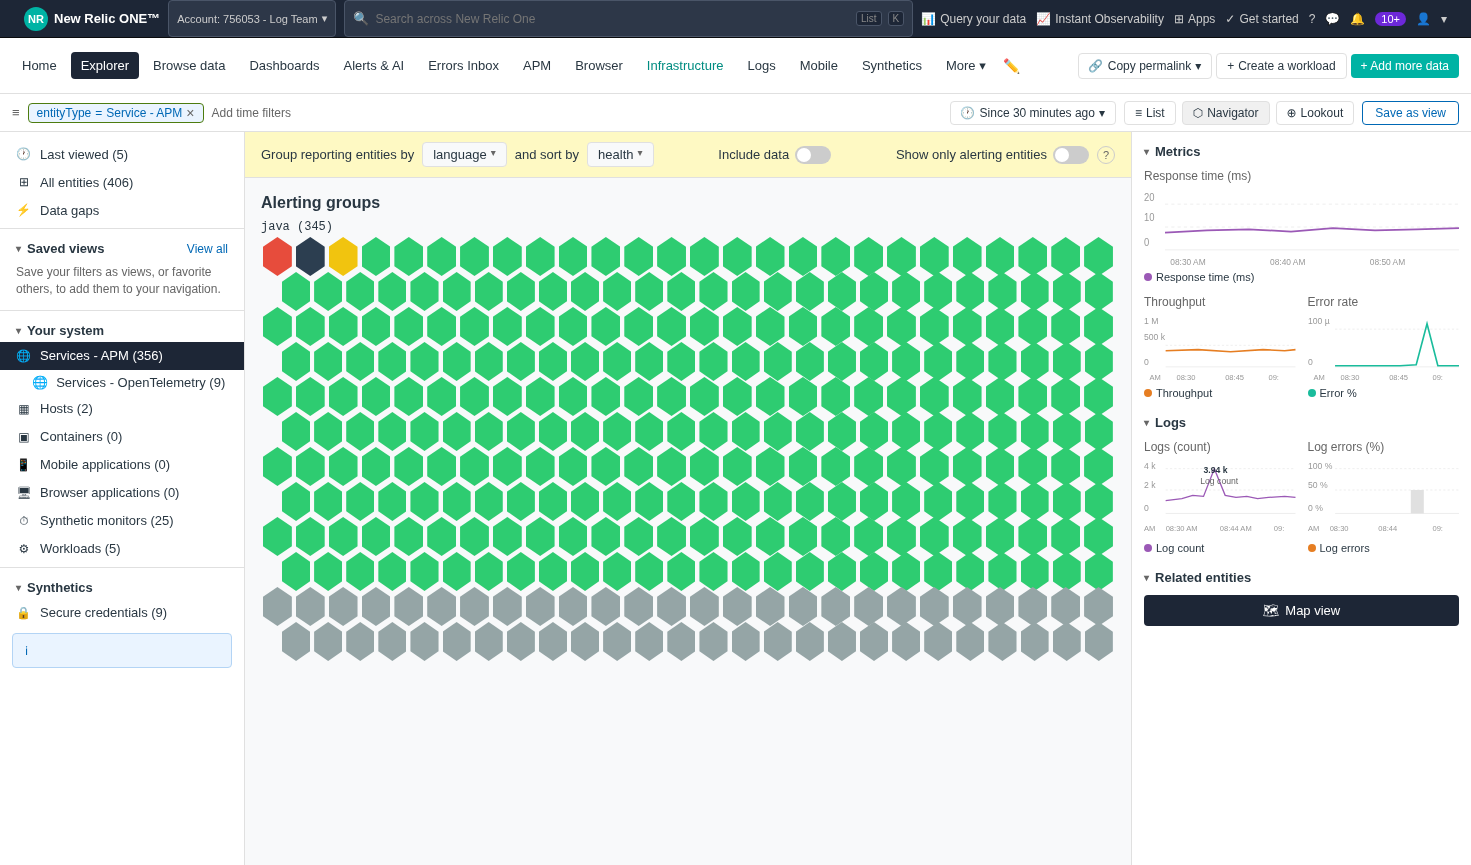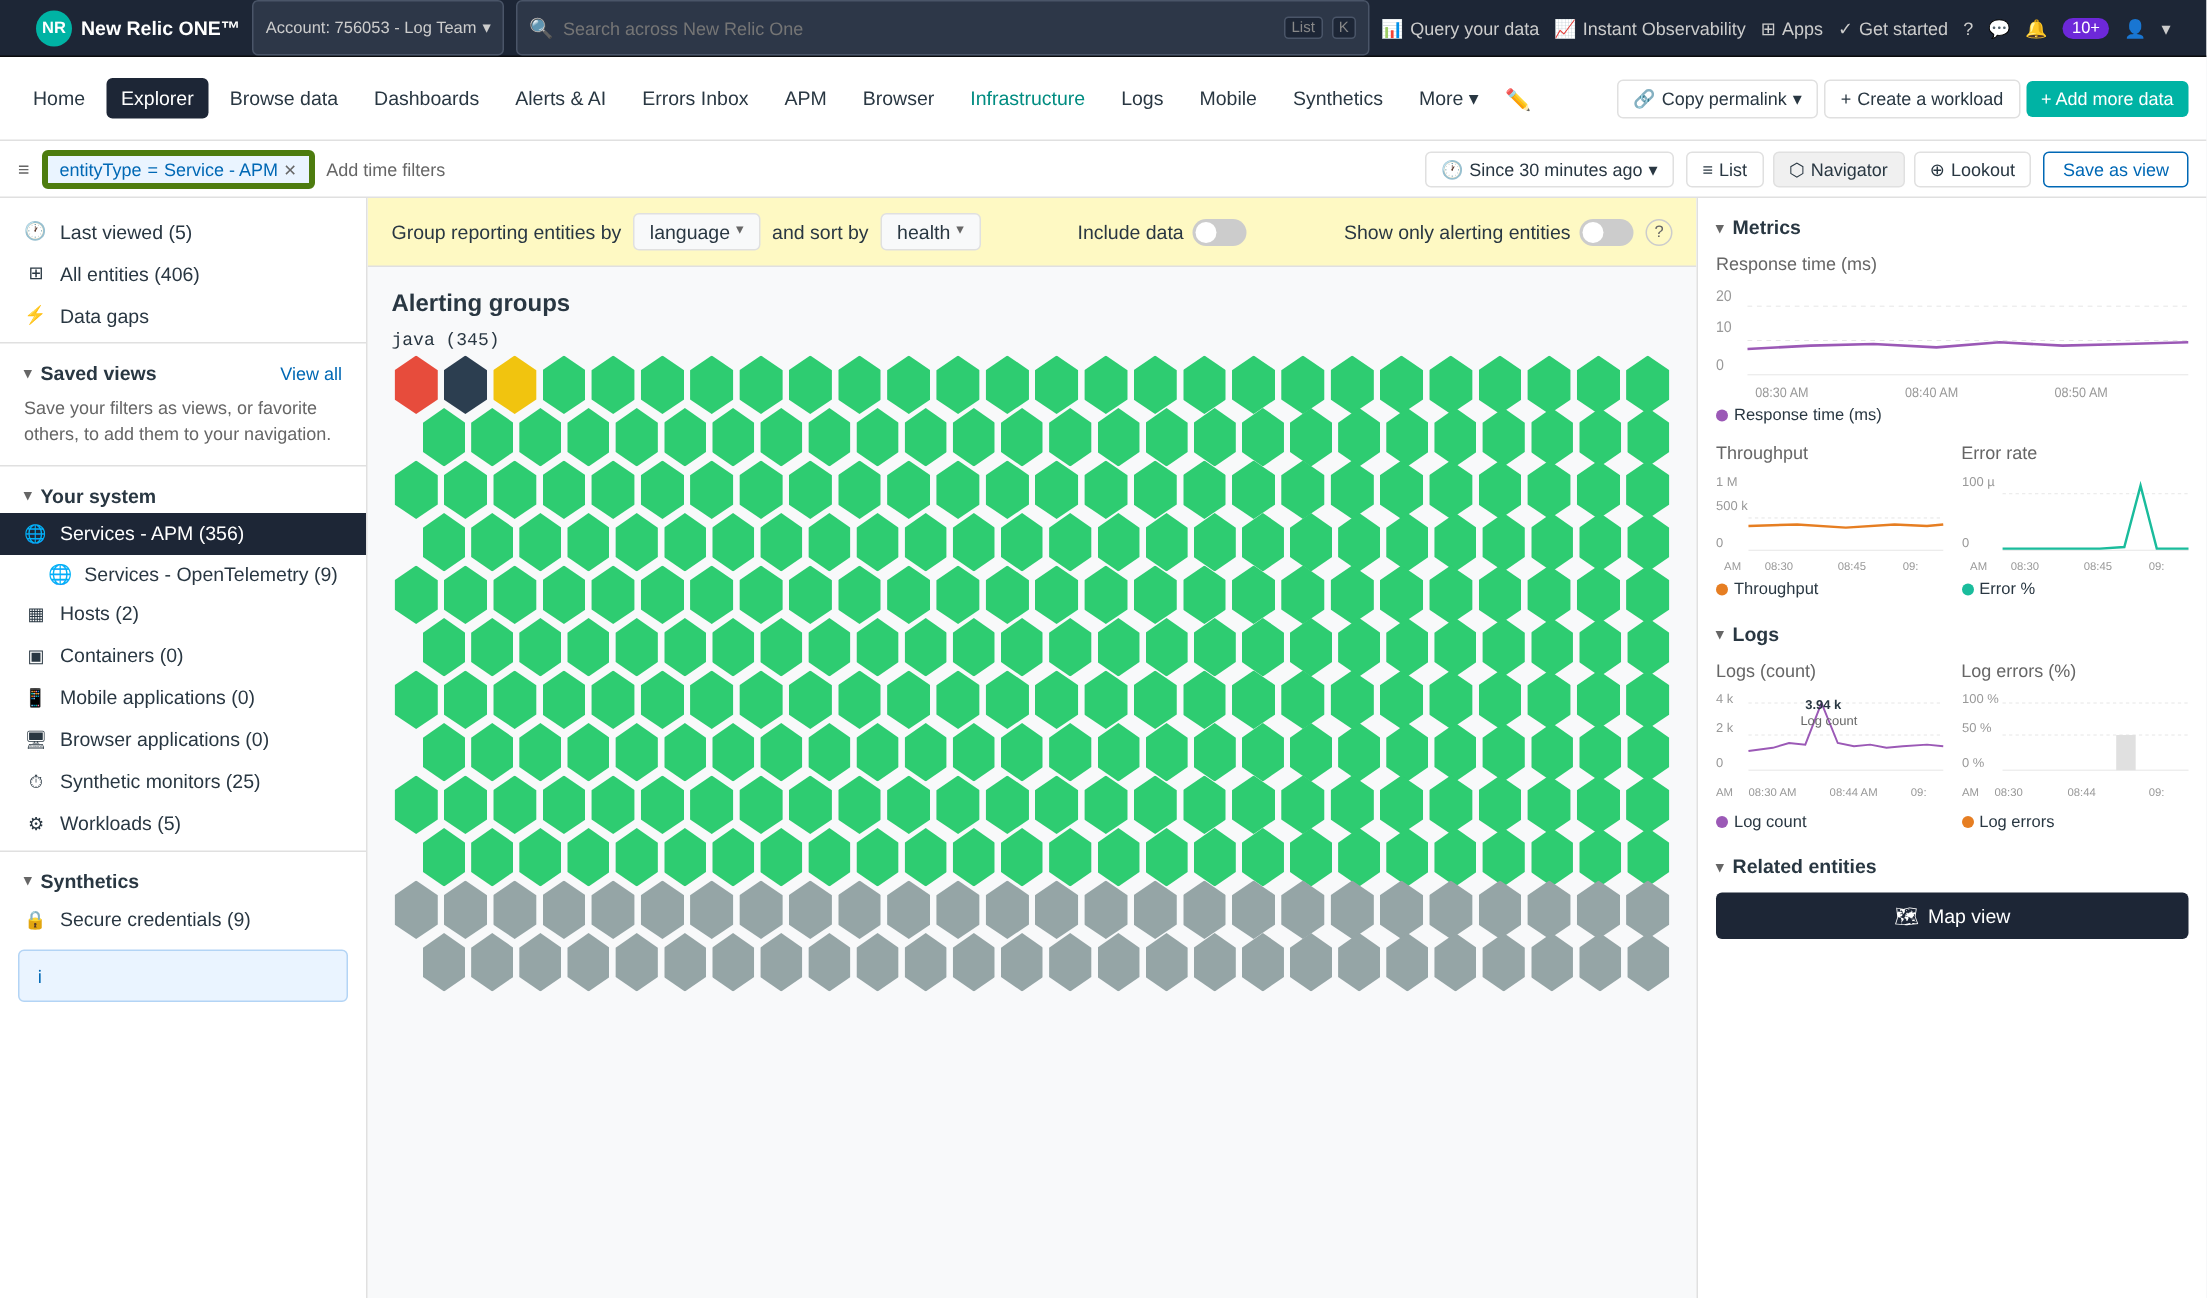--- a/index.html
+++ b/index.html
@@ -35,21 +35,21 @@
     .nav-action.primary { background:#00b3a4; color:#fff; border:none; }
     .edit-icon { font-size:14px; cursor:pointer; color:#666; padding:4px; }
 
     
     .filter-bar {
       display:flex; align-items:center; height:38px;
       background:#fff; border-bottom:1px solid #e0e0e0;
       padding: 0 12px; gap:8px;
     }
     .filter-icon { color:#666; cursor:pointer; }
-    .filter-chip { display:flex; align-items:center; gap:4px; background:#eaf4ff; border:4px solid #4d7c0f; border-radius:4px; padding:2px 8px; font-size:12px; color:#0068b5; }
+    .filter-chip { display:flex; align-items:center; gap:4px; background:#eaf4ff; border:1px solid #4d7c0f; border-radius:4px; padding:2px 8px; font-size:12px; color:#0068b5; }
     .filter-chip .remove { cursor:pointer; color:#666; font-size:14px; line-height:1; }
     .filter-add { color:#666; font-size:12px; cursor:pointer; }
     .filter-spacer { flex:1; }
     .time-selector { display:flex; align-items:center; gap:4px; padding:4px 10px; border:1px solid #e0e0e0; border-radius:4px; font-size:12px; cursor:pointer; }
     .view-toggles { display:flex; align-items:center; gap:6px; }
     .view-btn { display:flex; align-items:center; gap:4px; padding:4px 10px; border:1px solid #e0e0e0; border-radius:4px; font-size:12px; cursor:pointer; background:#fff; }
     .view-btn.active { background:#f0f0f0; }
     .save-view-btn { padding:4px 12px; border:1px solid #0068b5; border-radius:4px; font-size:12px; color:#0068b5; cursor:pointer; background:#fff; }
 
     

